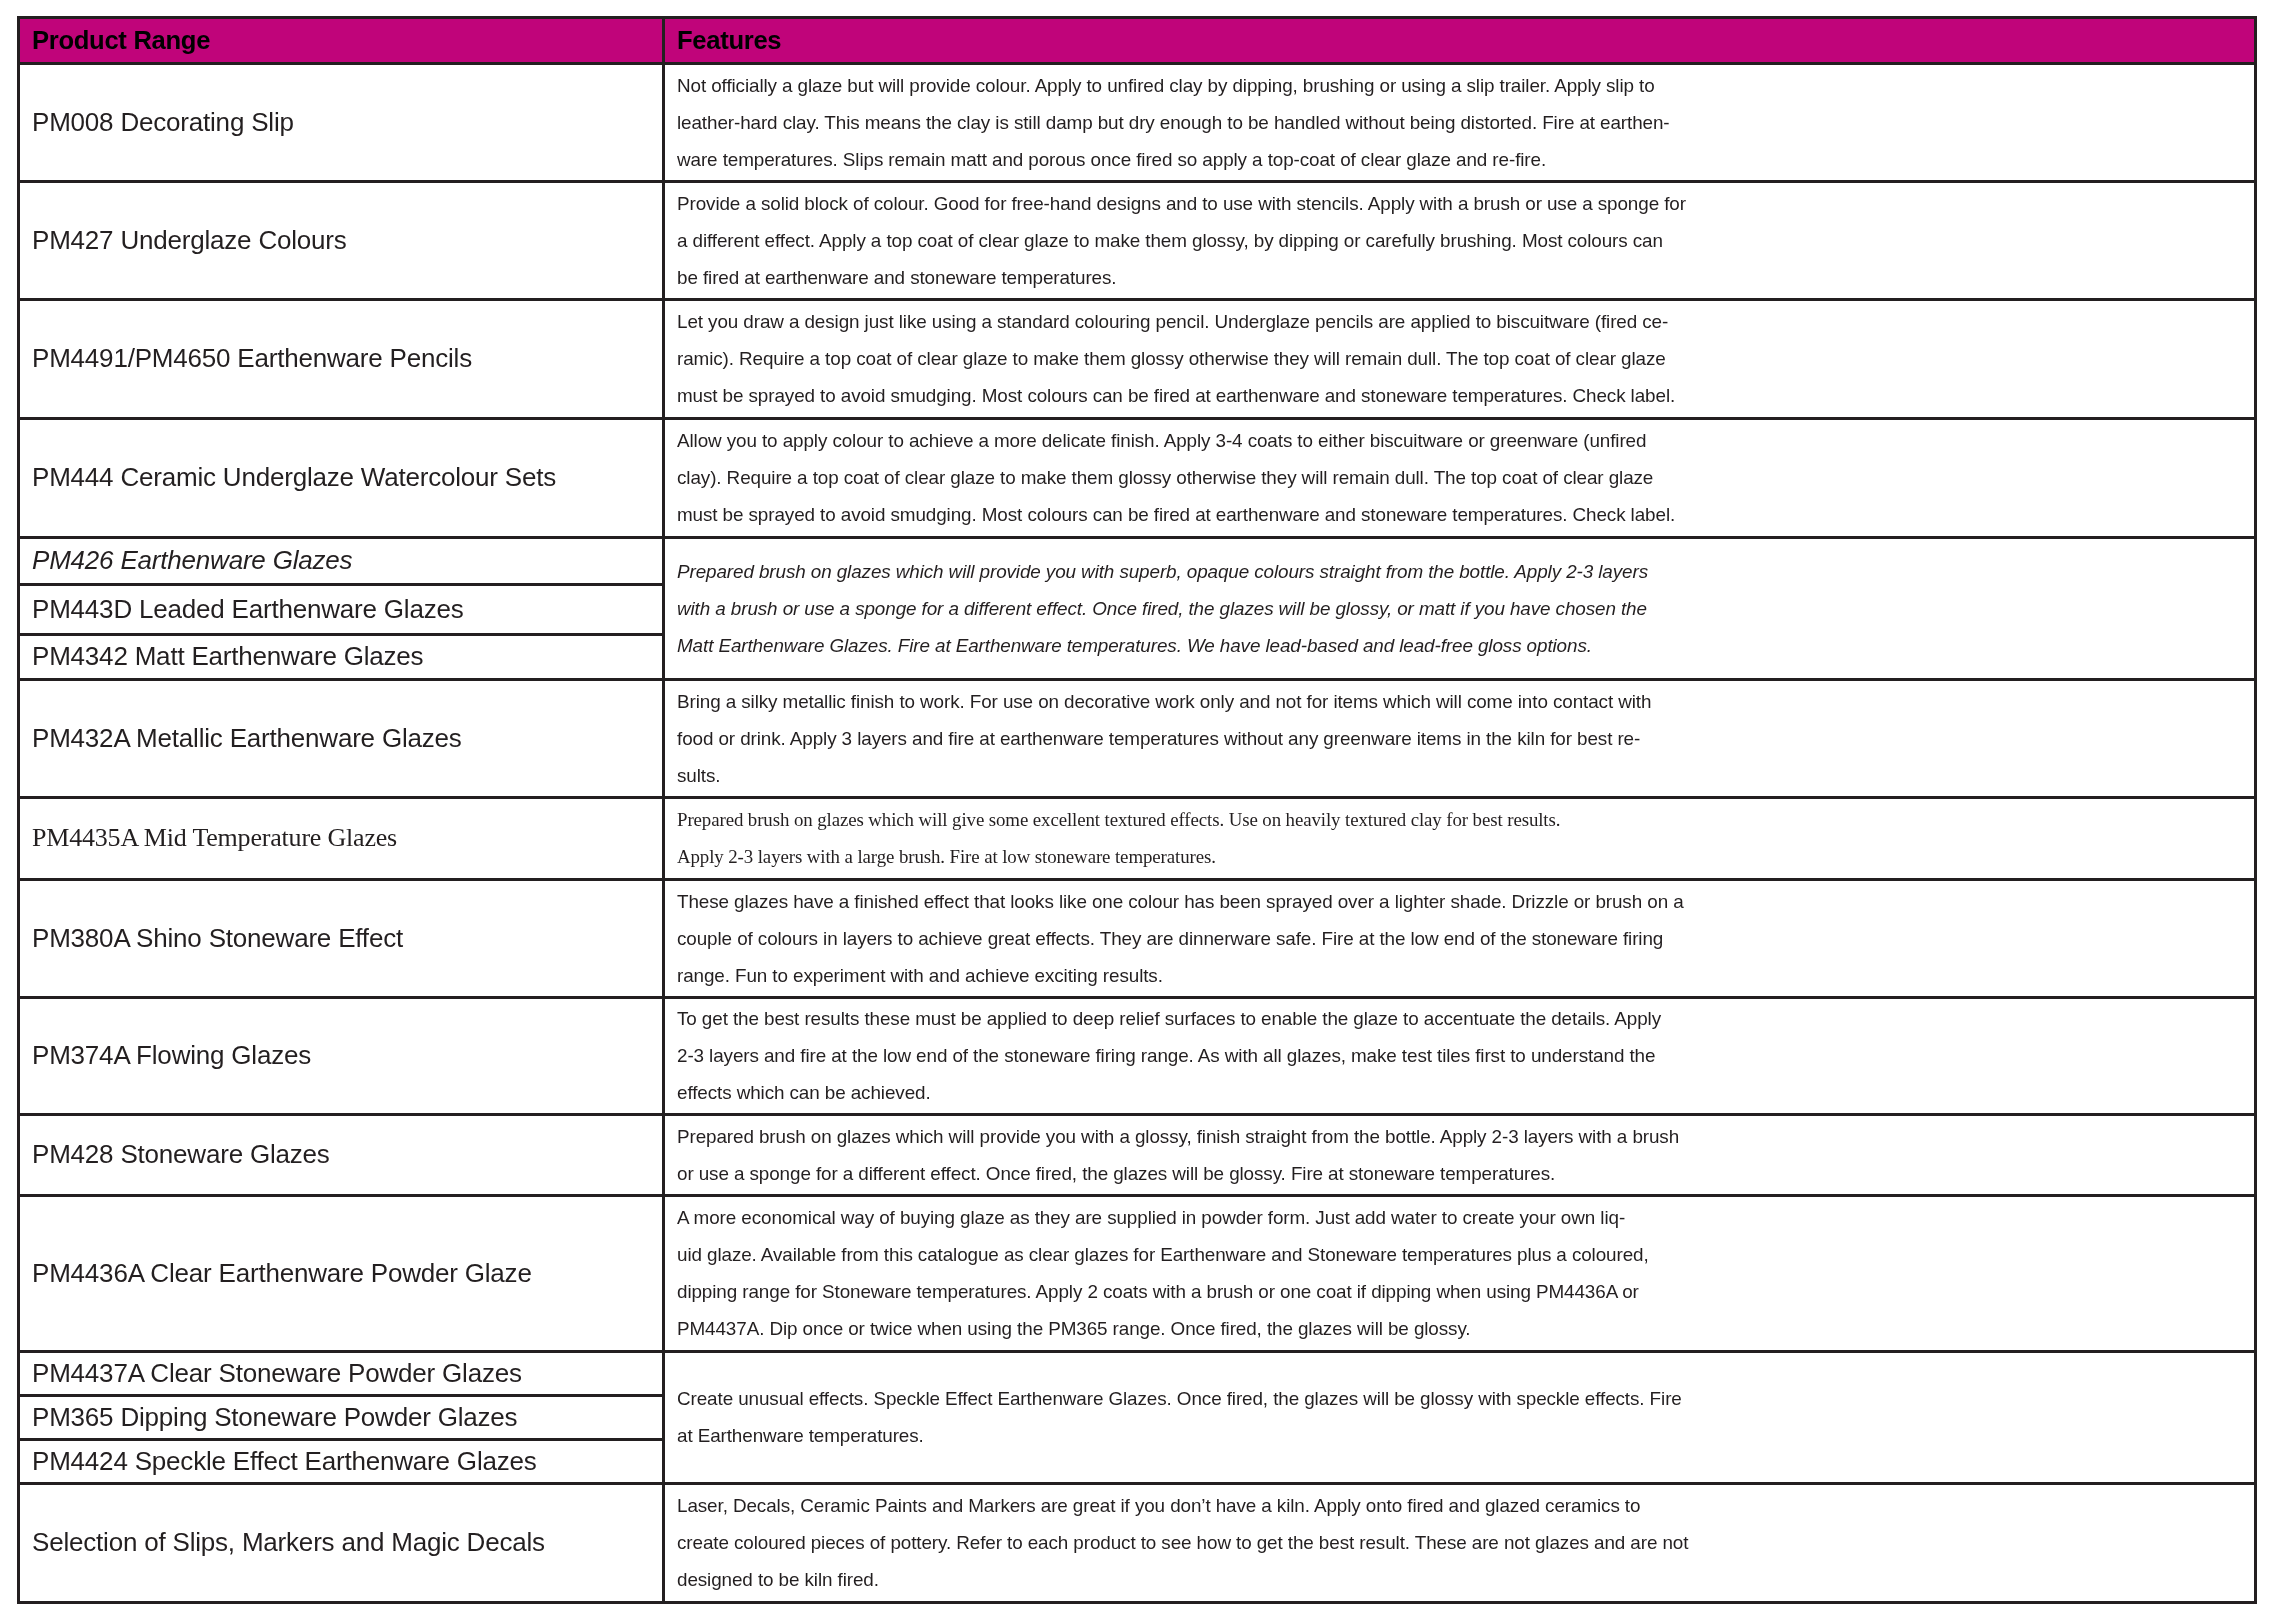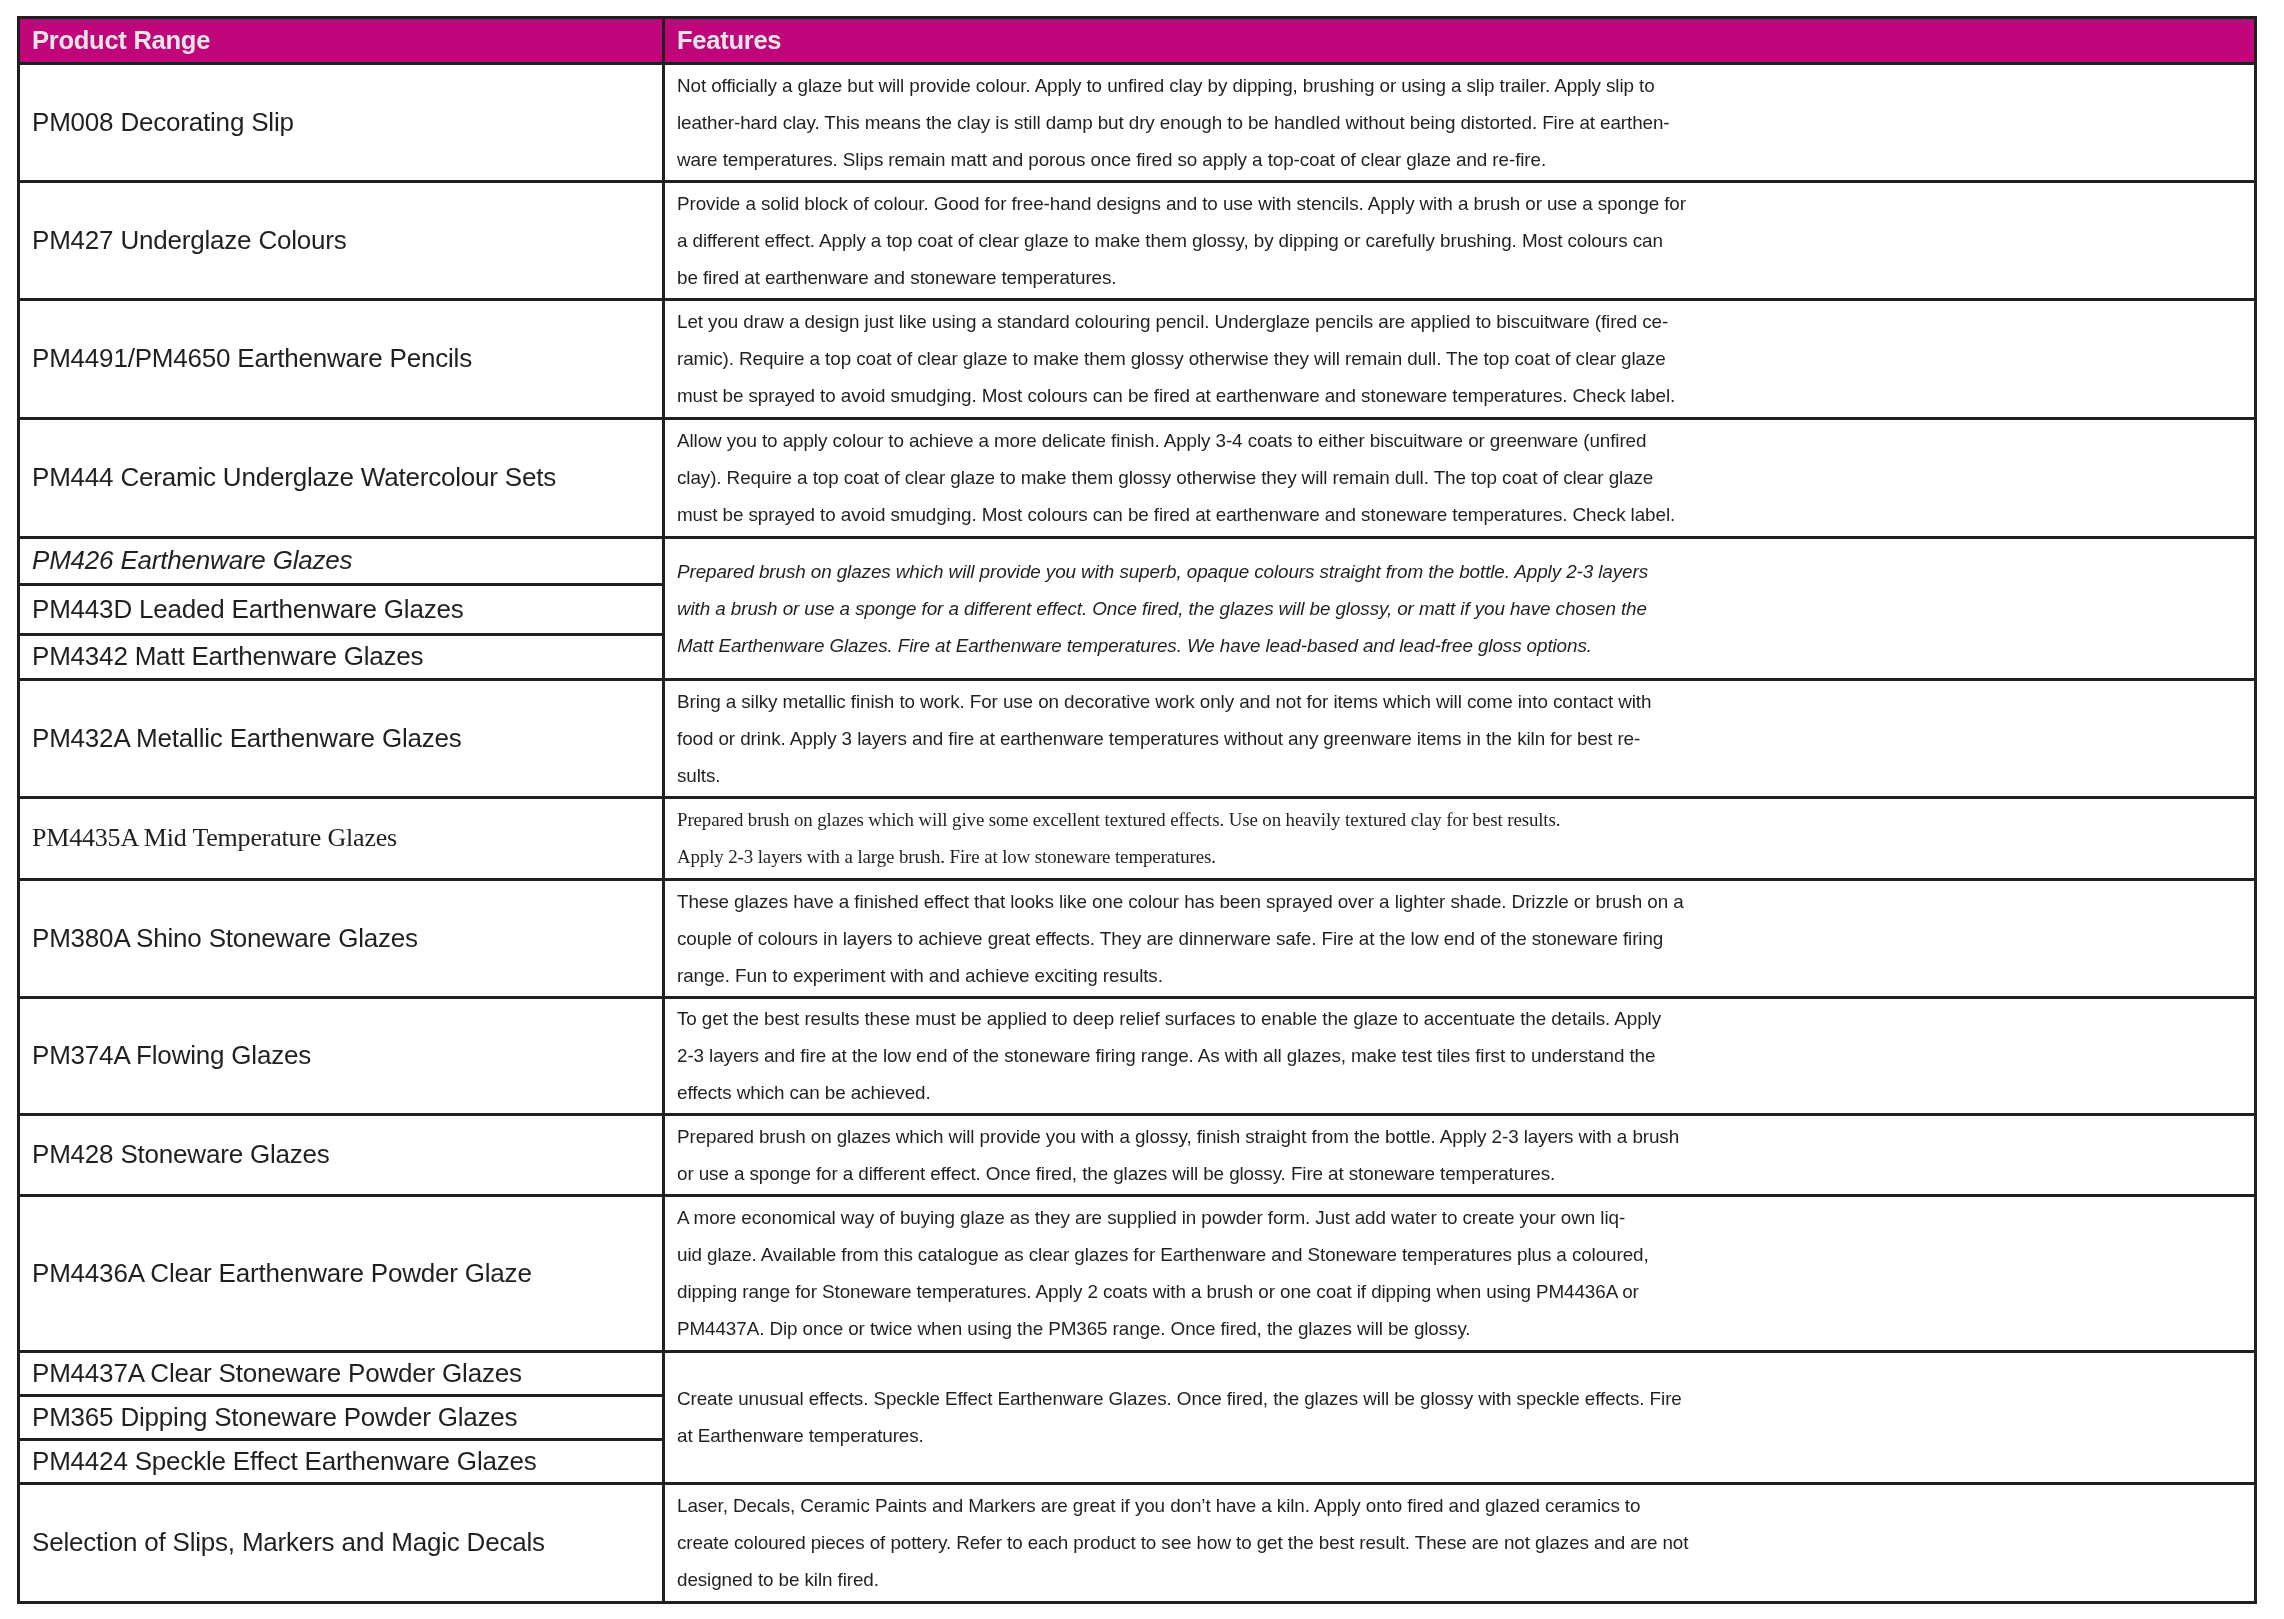--- a/index.html
+++ b/index.html
@@ -3,21 +3,21 @@
 <meta charset="utf-8">
 <style>
   html, body { margin: 0; padding: 0; background: #ffffff; }
   body { width: 2284px; height: 1620px; position: relative; overflow: hidden;
          font-family: "Liberation Sans", sans-serif; color: #231f20; }
   #tbl { position: absolute; left: 17px; top: 15.5px; width: 2238px;
          border-collapse: collapse; table-layout: fixed; }
   #tbl td, #tbl th { border: 3.4px solid #231f20; padding: 0 0 0 12px; vertical-align: middle;
          text-align: left; overflow: hidden; }
   #tbl th { background: #c0047a; font-weight: bold; font-size: 25.6px; height: 43px;
-            color: #e5e5e5; letter-spacing: -0.3px; }
+            color: #000000; letter-spacing: -0.3px; }
   col.c1 { width: 645px; }
   col.c2 { width: 1592px; }
   .prod { font-size: 26px; font-weight: normal; letter-spacing: -0.2px; white-space: nowrap; }
   .feat { font-size: 19px; line-height: 37px; letter-spacing: -0.1px; }
   .feat .ln { display: block; white-space: nowrap; transform-origin: left center; }
   .sub td.prod { border-bottom-width: 2.7px; }
   td.feat { padding-left: 12px; }
 </style>
 </head>
 <body>
@@ -89,21 +89,21 @@
         </td>
       </tr>
       <tr style="height: 82px; font-family: Liberation Serif, serif;">
         <td class="prod">PM4435A Mid Temperature Glazes</td>
         <td class="feat">
           <span class="ln" style="transform: scaleX(0.9927);">Prepared brush on glazes which will give some excellent textured effects. Use on heavily textured clay for best results.</span>
           <span class="ln" style="transform: scaleX(0.9927);">Apply 2-3 layers with a large brush. Fire at low stoneware temperatures.</span>
         </td>
       </tr>
       <tr style="height: 118px;">
-        <td class="prod">PM380A Shino Stoneware Glazes</td>
+        <td class="prod">PM380A Shino Stoneware Effect</td>
         <td class="feat">
           <span class="ln" style="transform: scaleX(0.9927);">These glazes have a finished effect that looks like one colour has been sprayed over a lighter shade. Drizzle or brush on a</span>
           <span class="ln" style="transform: scaleX(0.9927);">couple of colours in layers to achieve great effects. They are dinnerware safe. Fire at the low end of the stoneware firing</span>
           <span class="ln" style="transform: scaleX(0.9927);">range. Fun to experiment with and achieve exciting results.</span>
         </td>
       </tr>
       <tr style="height: 117px;">
         <td class="prod">PM374A Flowing Glazes</td>
         <td class="feat">
           <span class="ln" style="transform: scaleX(0.9927);">To get the best results these must be applied to deep relief surfaces to enable the glaze to accentuate the details. Apply</span>

